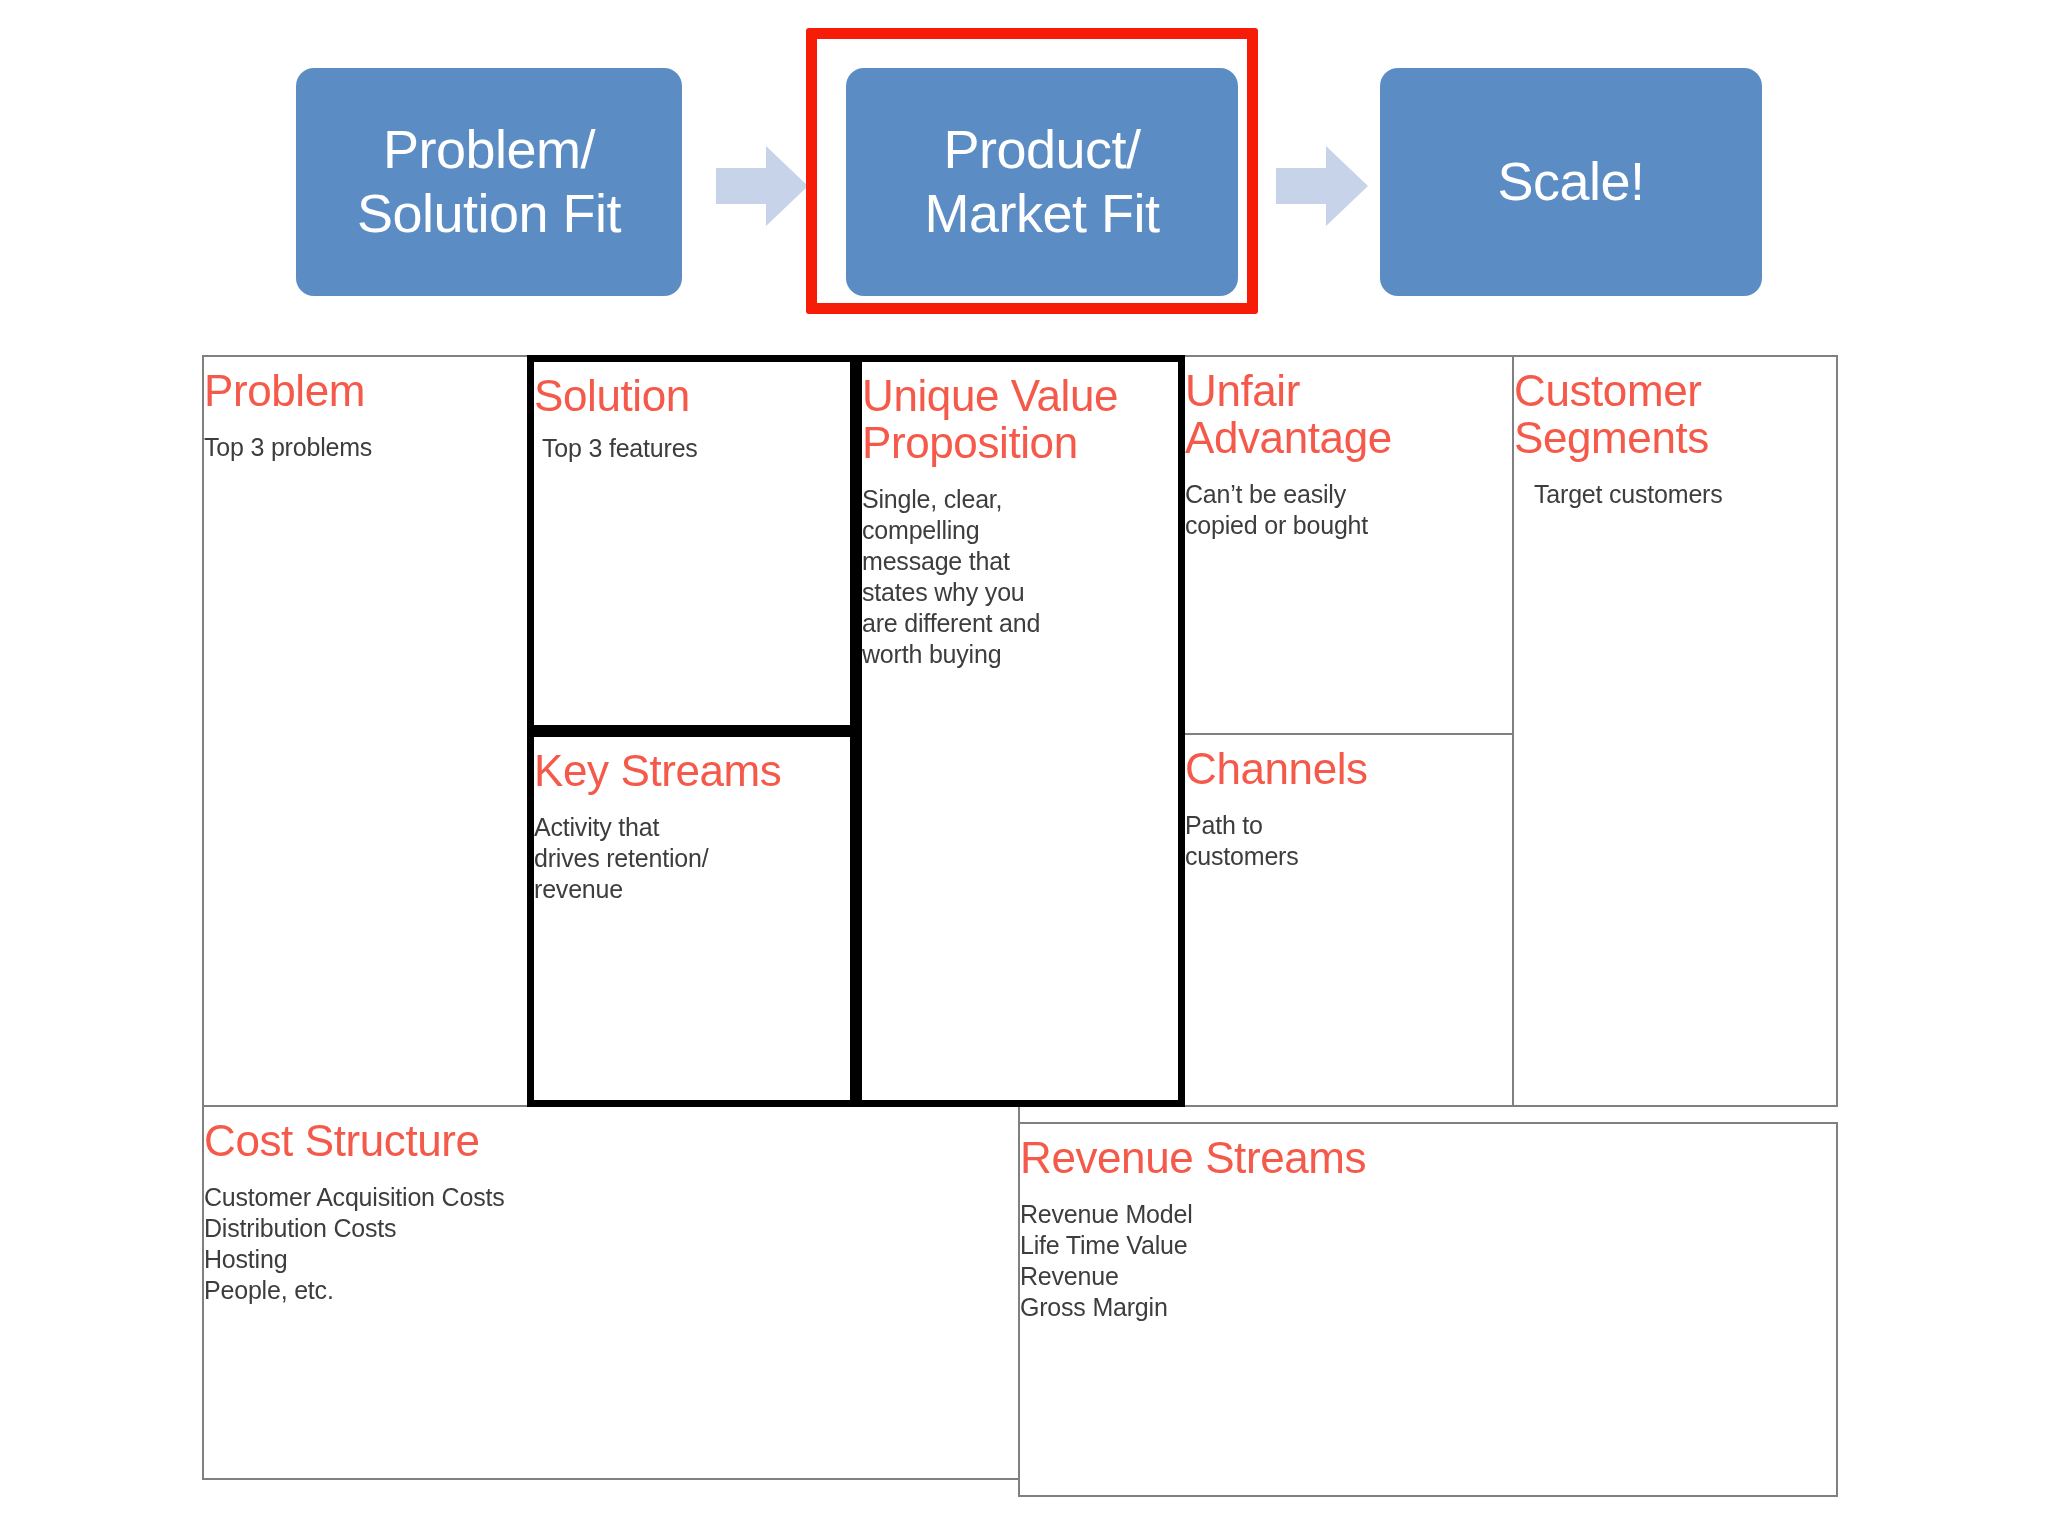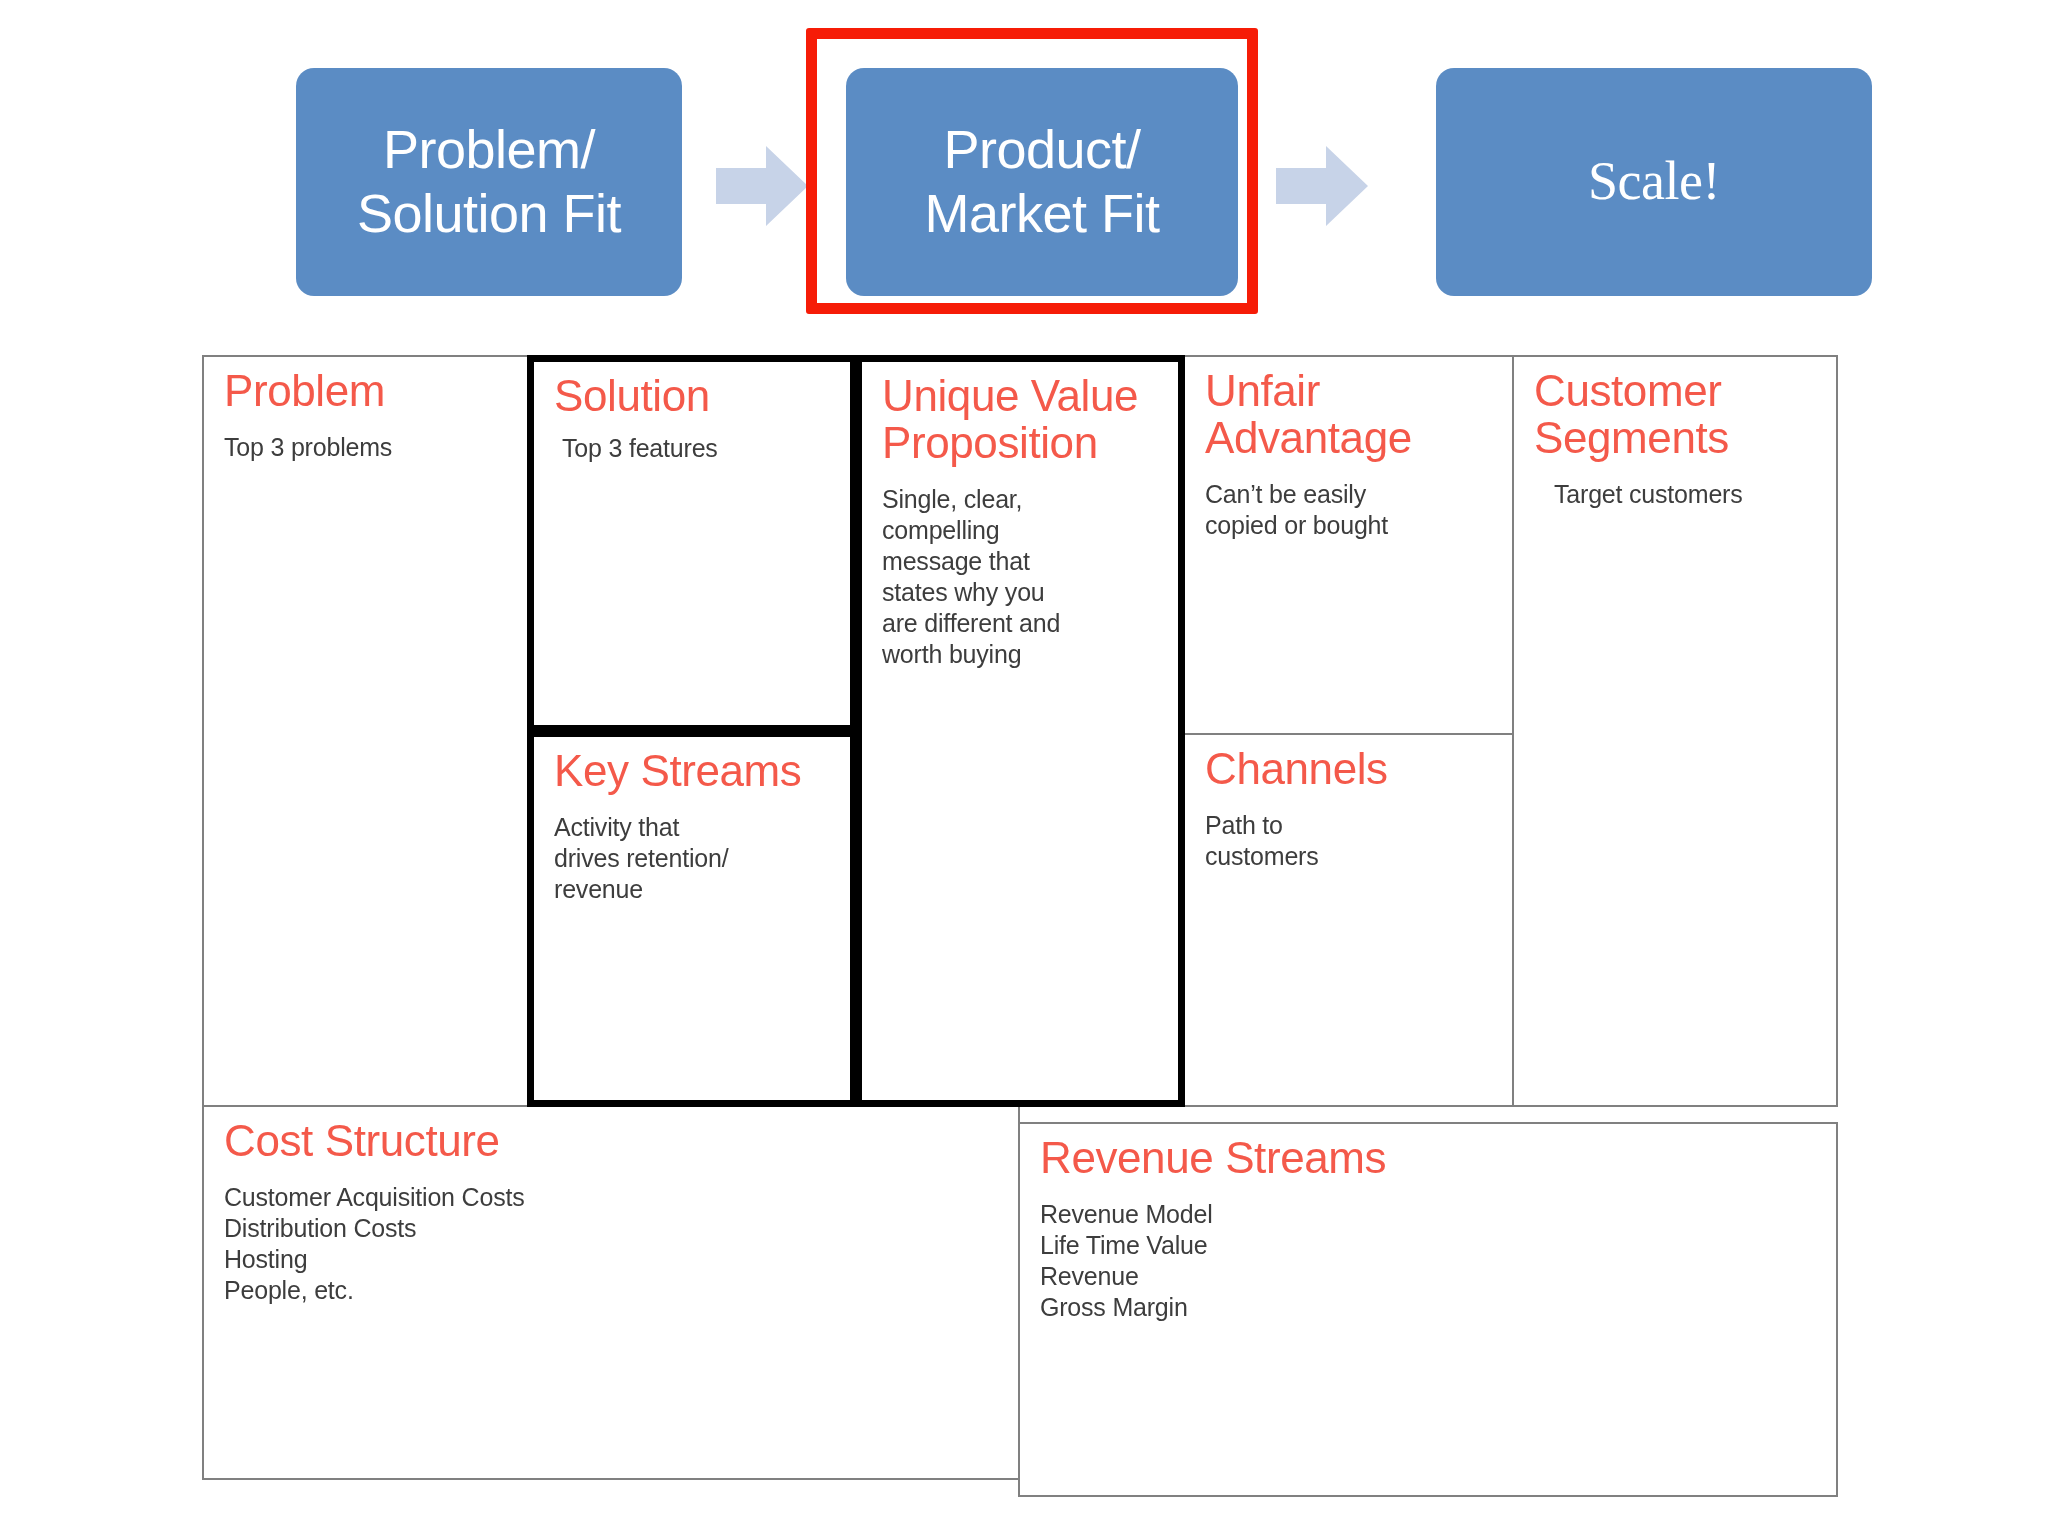--- a/index.html
+++ b/index.html
@@ -28,21 +28,21 @@
     font-size:54px;
     line-height:1.18;
     font-weight:400;
     letter-spacing:-0.5px;
     box-sizing:border-box;
     padding:6px 10px;
     white-space:pre-line;
   }
   #stage-box-0{ left:296px; top:68px; width:386px; height:228px; }
   #stage-box-1{ left:846px; top:68px; width:392px; height:228px; }
-  #stage-box-2{ left:1436px; top:68px; width:436px; height:228px;font-family:Liberation Serif, serif; }
+  #stage-box-2{ left:1380px; top:68px; width:382px; height:228px; }
 
   .stage-highlight{
     position:absolute;
     left:806px; top:28px;
     width:452px; height:286px;
     border:11px solid #f61c07;
     border-radius:3px;
     box-sizing:border-box;
     background:transparent;
   }
@@ -58,21 +58,21 @@
   #lean-canvas{
     position:absolute;
     left:202px; top:355px;
     width:1636px; height:1125px;
   }
   .cell{
     position:absolute;
     box-sizing:border-box;
     background:#ffffff;
     border:2px solid #808080;
-    padding:10px 14px 10px 20px;
+    padding:10px 14px 10px 0;
     overflow:hidden;
   }
   .cell.emph{
     border:7px solid #000000;
     z-index:5;
   }
   .cell-title{
     color:#f4594a;
     font-size:44px;
     line-height:1.07;

